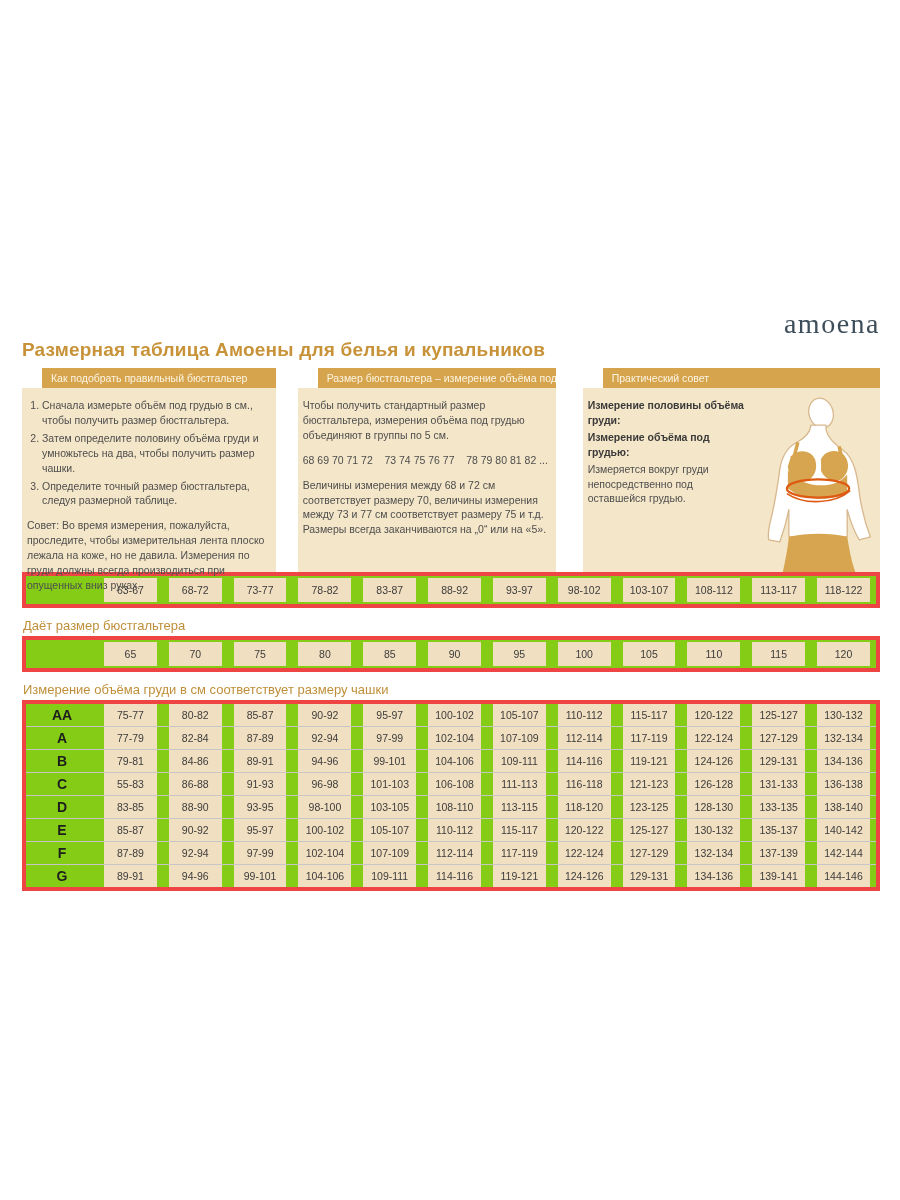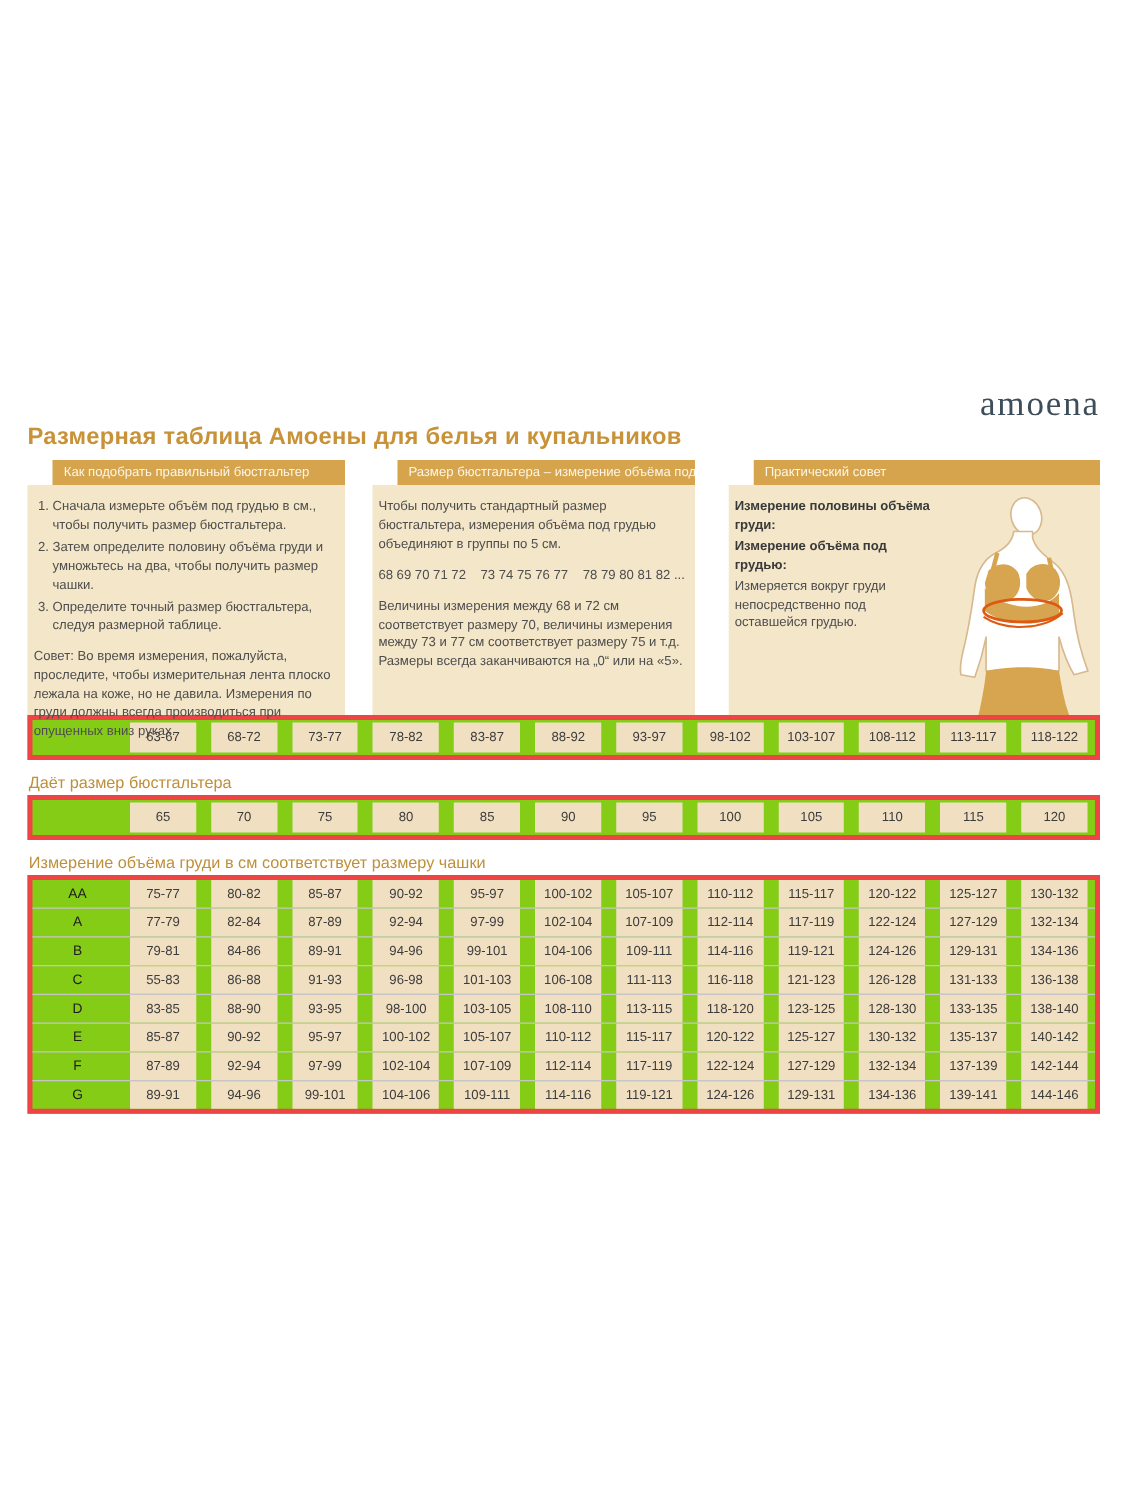--- a/index.html
+++ b/index.html
@@ -32,21 +32,21 @@
 
   
   .sec-label{font-size:13px;color:#bf8f3a;margin:10px 0 3px 1px;line-height:15px;}
   .first-label{margin-top:12px;}
 
   
   .stable,.ctable{border:4px solid #ef4444;background:#84cc16;box-sizing:border-box;}
   .srow{display:flex;height:28px;}
   .trow{display:flex;height:22px;}
   .trow + .trow{border-top:1px solid #c6c6c6;}
-  .letter{width:72px;display:flex;align-items:center;justify-content:center;font-weight:normal;font-size:11px;color:#1d1d1d;flex:none;}
+  .letter{width:72px;display:flex;align-items:center;justify-content:center;font-weight:bold;font-size:14px;color:#1d1d1d;flex:none;}
   .vals{flex:1;display:flex;min-width:0;}
   .cell-val{flex:1;display:flex;padding:0 6px;box-sizing:border-box;min-width:0;}
   .single .cell-val{padding:2px 6px;}
   .stripe{flex:1;background:#f1dfc1;display:flex;align-items:center;justify-content:center;font-size:10.5px;color:#3c3c3c;white-space:nowrap;}
 </style>
 </head>
 <body>
 
 <div class="page">
   <div class="content">

